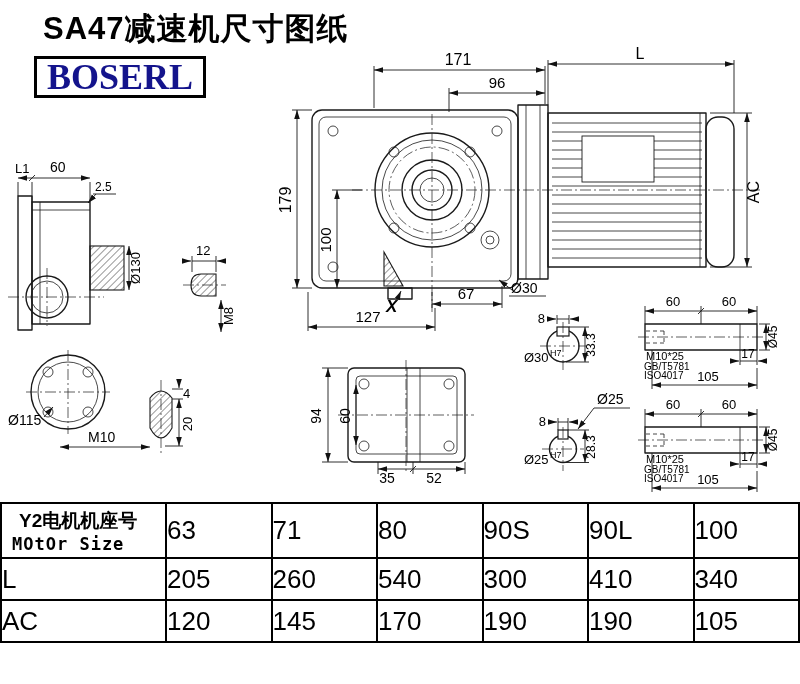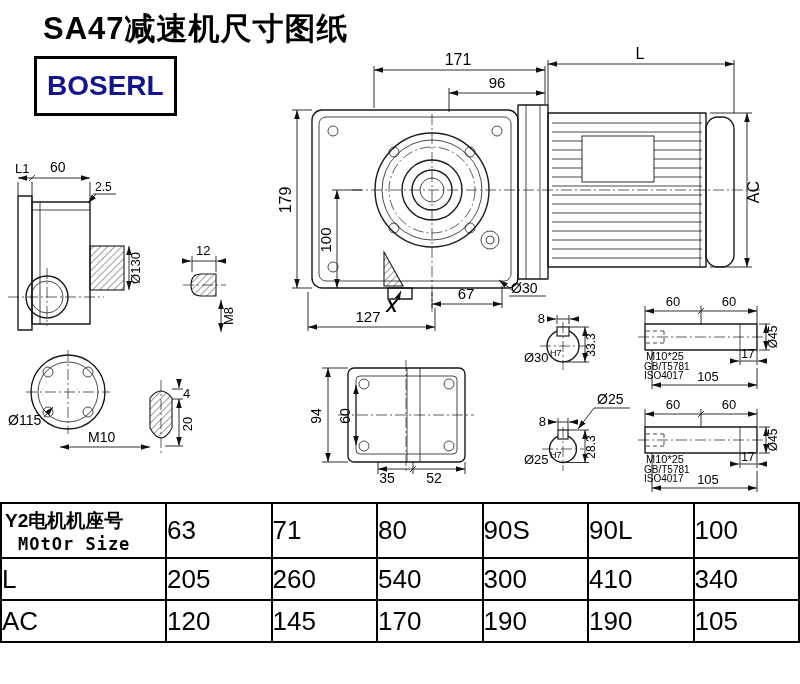--- a/index.html
+++ b/index.html
@@ -1,38 +1,38 @@
 <!DOCTYPE html>
 <html><head>
 <meta charset="utf-8">
 <style>
   *{margin:0;padding:0;box-sizing:border-box}
   html,body{width:800px;height:684px;background:#fff;position:relative;overflow:hidden;
     font-family:"Liberation Sans",sans-serif;color:#000}
   .title{position:absolute;left:43px;top:8px;font-size:31px;font-weight:bold;letter-spacing:1px}
-  .brand{position:absolute;left:34px;top:56px;border:3px solid #000;padding:9px 10px;
-    font-family:Liberation Sans, sans-serif;font-size:28px;font-weight:bold;color:#14148c;line-height:36px}
+  .brand{position:absolute;left:34px;top:56px;border:3px solid #000;padding:0 10px;
+    font-family:Liberation Serif, serif;font-size:36px;font-weight:bold;color:#14148c;line-height:36px}
   svg.draw{position:absolute;left:0;top:0}
   svg text{font-family:"Liberation Sans",sans-serif;fill:#000}
   .ol{fill:none;stroke:#1a1a1a;stroke-width:1.4;stroke-linejoin:round}
   .th{fill:none;stroke:#1a1a1a;stroke-width:0.8}
   .thd{fill:none;stroke:#1a1a1a;stroke-width:0.8;stroke-dasharray:4 3}
   .dm{fill:none;stroke:#1a1a1a;stroke-width:0.9}
   .cl{fill:none;stroke:#1a1a1a;stroke-width:0.7;stroke-dasharray:11 3 2 3}
   .hz{fill:url(#hatch);stroke:#1a1a1a;stroke-width:1.1}
   .np{fill:#fff;stroke:#1a1a1a;stroke-width:0.9}
   .kw{fill:#fff;stroke:#1a1a1a;stroke-width:1.2}
   .dim-table{position:absolute;left:0;top:502px;width:800px;border-collapse:collapse;
     table-layout:fixed;background:#fff}
   .dim-table td{border:2px solid #000;vertical-align:middle;font-size:26px;overflow:hidden}
   .dim-table tr{height:42px}
   .dim-table tr.head{height:55px}
   .dim-table td.c-label{text-align:left}
-  .c-label .cn{font-size:19px;font-weight:600;padding-left:3px}
-  .c-label .en{font-size:17px;font-weight:bold;font-family:"DejaVu Sans Mono",monospace;padding-left:16px;letter-spacing:1px}
+  .c-label .cn{font-size:19px;font-weight:600;padding-left:17px}
+  .c-label .en{font-size:17px;font-weight:bold;font-family:"DejaVu Sans Mono",monospace;padding-left:10px;letter-spacing:1px}
 </style>
 </head>
 <body>
 
 <div class="title">SA47减速机尺寸图纸</div>
 <div class="brand">BOSERL</div>
 
 <svg class="draw" width="800" height="502" viewBox="0 0 800 502">
   <defs>
     <marker id="mE" markerWidth="10" markerHeight="8" refX="9" refY="4" orient="auto" markerUnits="userSpaceOnUse">

